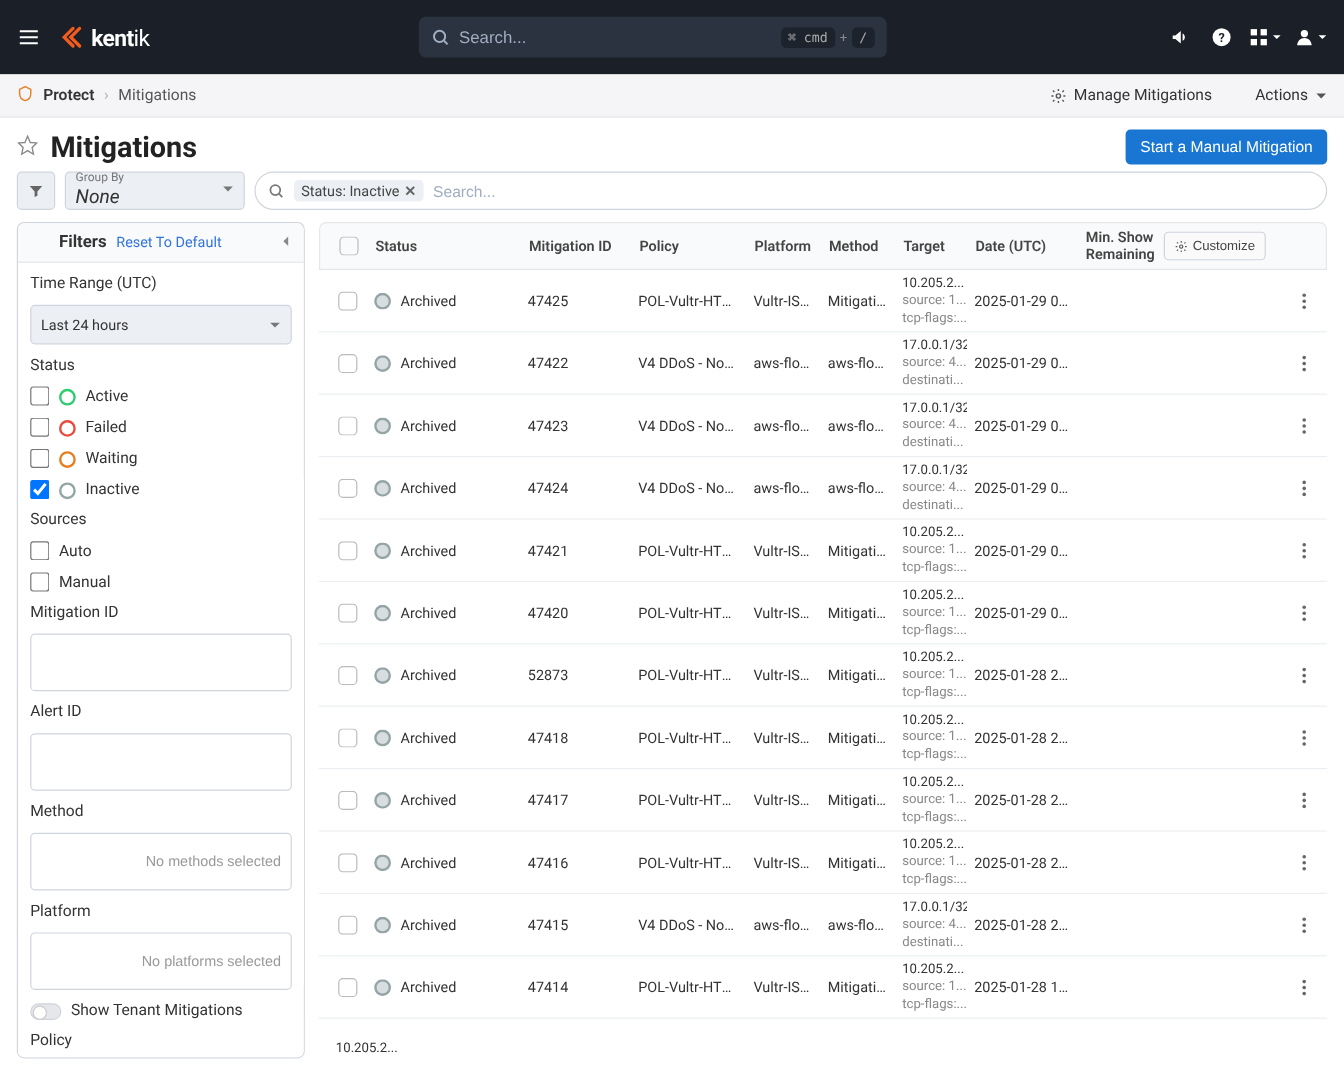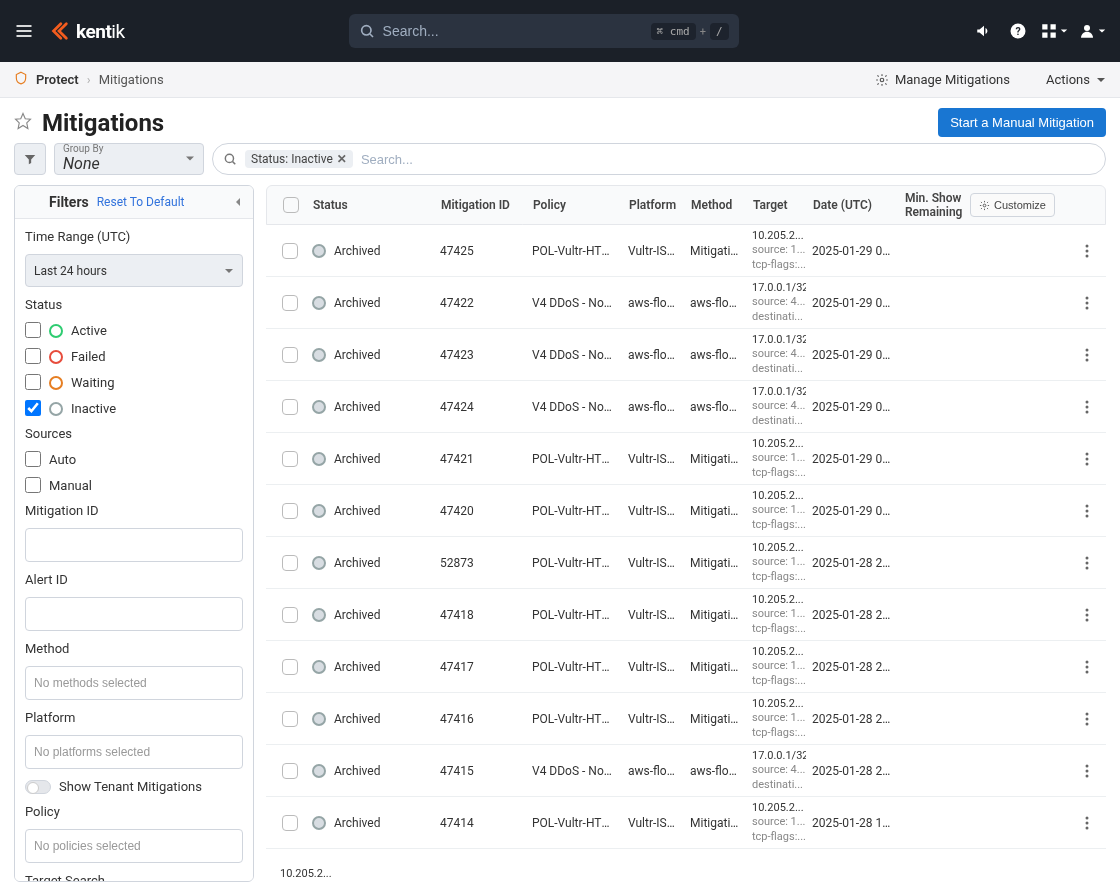--- a/index.html
+++ b/index.html
@@ -65,21 +65,21 @@
   .filters-body { padding: 10px; display: flex; flex-direction: column; gap: 10px; }
   .fsection-label { font-size: 13px; font-weight: 400; color: #333; }
   .select-control { width: 100%; height: 33px; background: #eceff3; border: 1px solid #d0d5dd; border-radius: 4px; padding: 10px 8px; font-size: 12px; display:flex; align-items:center; justify-content:space-between; cursor:pointer; }
   .checkbox-row { display: flex; align-items: flex-end; gap: 8px; font-size: 13px; cursor:pointer; }
   .checkbox-row input[type="checkbox"] { width: 16px; height: 16px; cursor:pointer; border-radius:3px; }
   .status-dot { width: 14px; height: 14px; border-radius: 50%; border: 2px solid; flex-shrink:0; }
   .status-dot.green { border-color: #2ecc71; background:#fff; }
   .status-dot.red { border-color: #e74c3c; background:#fff; }
   .status-dot.orange { border-color: #e67e22; background:#fff; }
   .status-dot.grey { border-color: #95a5a6; background:#fff; }
-  .text-input { width: 100%; height: 34px; border: 1px solid #d0d5dd; border-radius: 4px; padding: 0 8px; font-size: 12px; }
+  .text-input { width: 100%; height: 48px; border: 1px solid #d0d5dd; border-radius: 4px; padding: 0 8px; font-size: 12px; text-align: right; }
   .text-input::placeholder { color:#999; }
   .toggle-row { display:flex; align-items:center; gap:8px; font-size:13px; }
   .toggle { width: 26px; height: 14px; background: #e5e7eb; border: 1px solid #d0d5dd; border-radius: 8px; position: relative; cursor: pointer; flex-shrink:0; }
   .toggle::after { content:''; position:absolute; left:1px; top:1px; width:10px; height:10px; background:#fff; border:1px solid #ccc; border-radius:50%; }
   
   
   .table-area { flex: 1; border: 0px solid #e5e7eb; border-radius: 0; display: flex; flex-direction: column; align-self: stretch; min-width:0; }
   .table-scroll { flex: 1; overflow-y: scroll; }
   .thead { display: flex; align-items: center; height: 40px; border: 1px solid #e5e7eb; border-radius: 6px 6px 0 0; background: #f9fafb; font-size: 12px; font-weight: 600; color: #444; padding: 0 8px; position:sticky; top:0; z-index:1; }
   .th, .td { overflow: hidden; white-space: nowrap; text-overflow: ellipsis; padding: 0 6px; }

